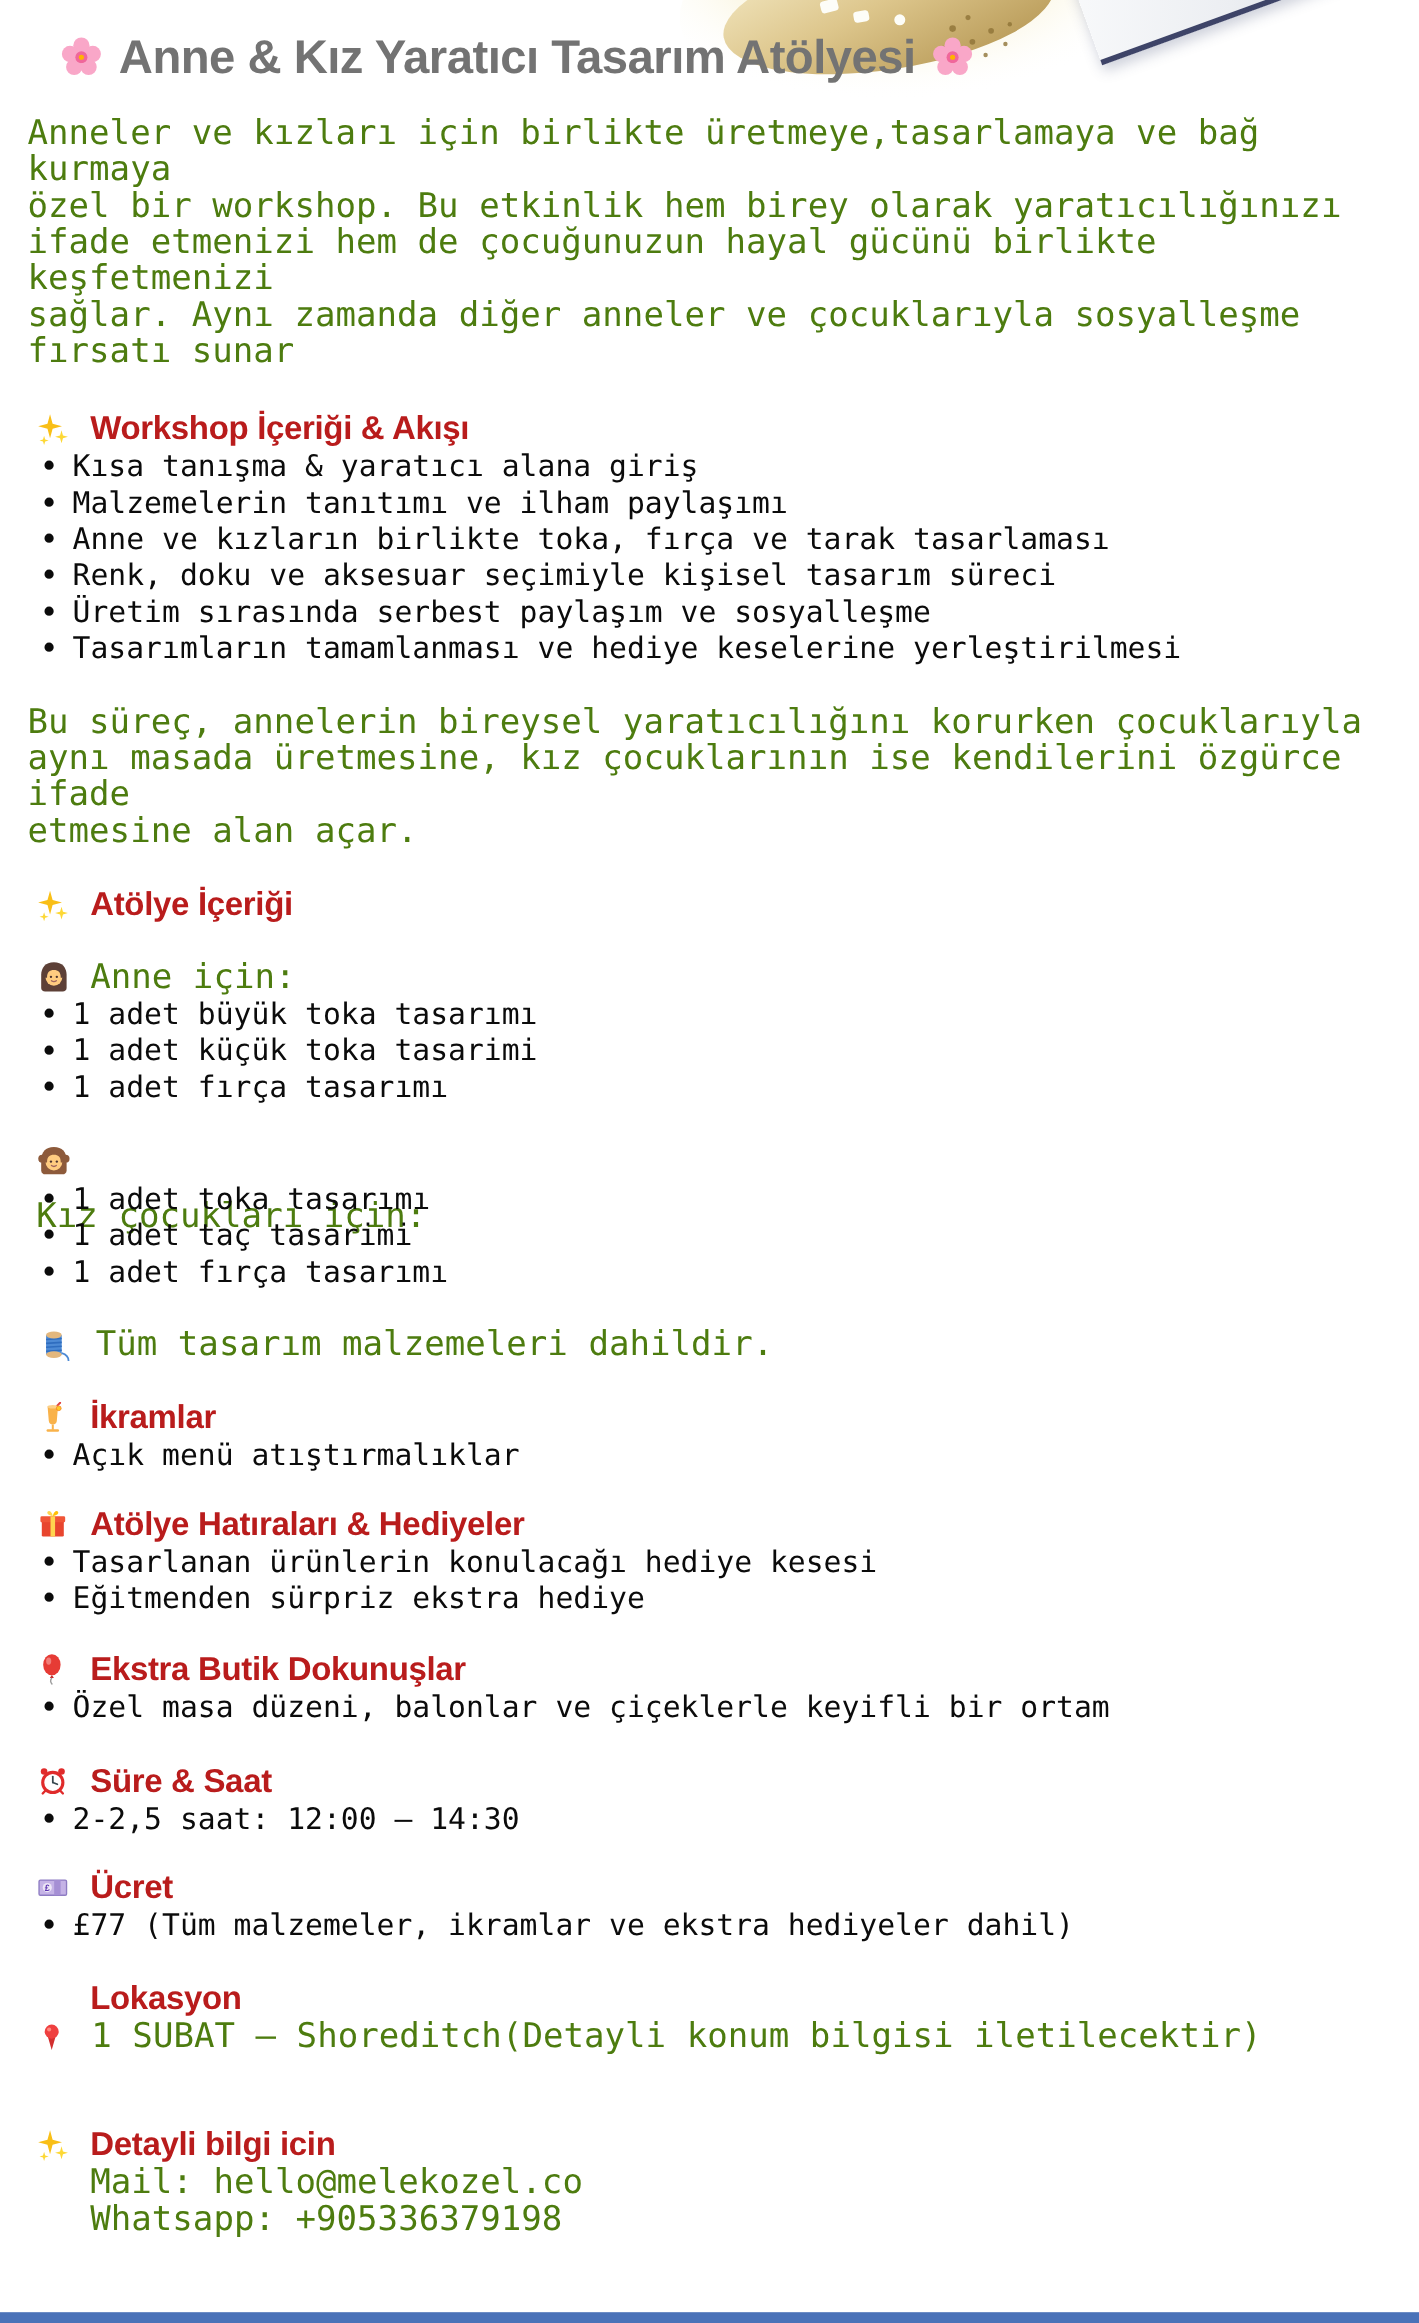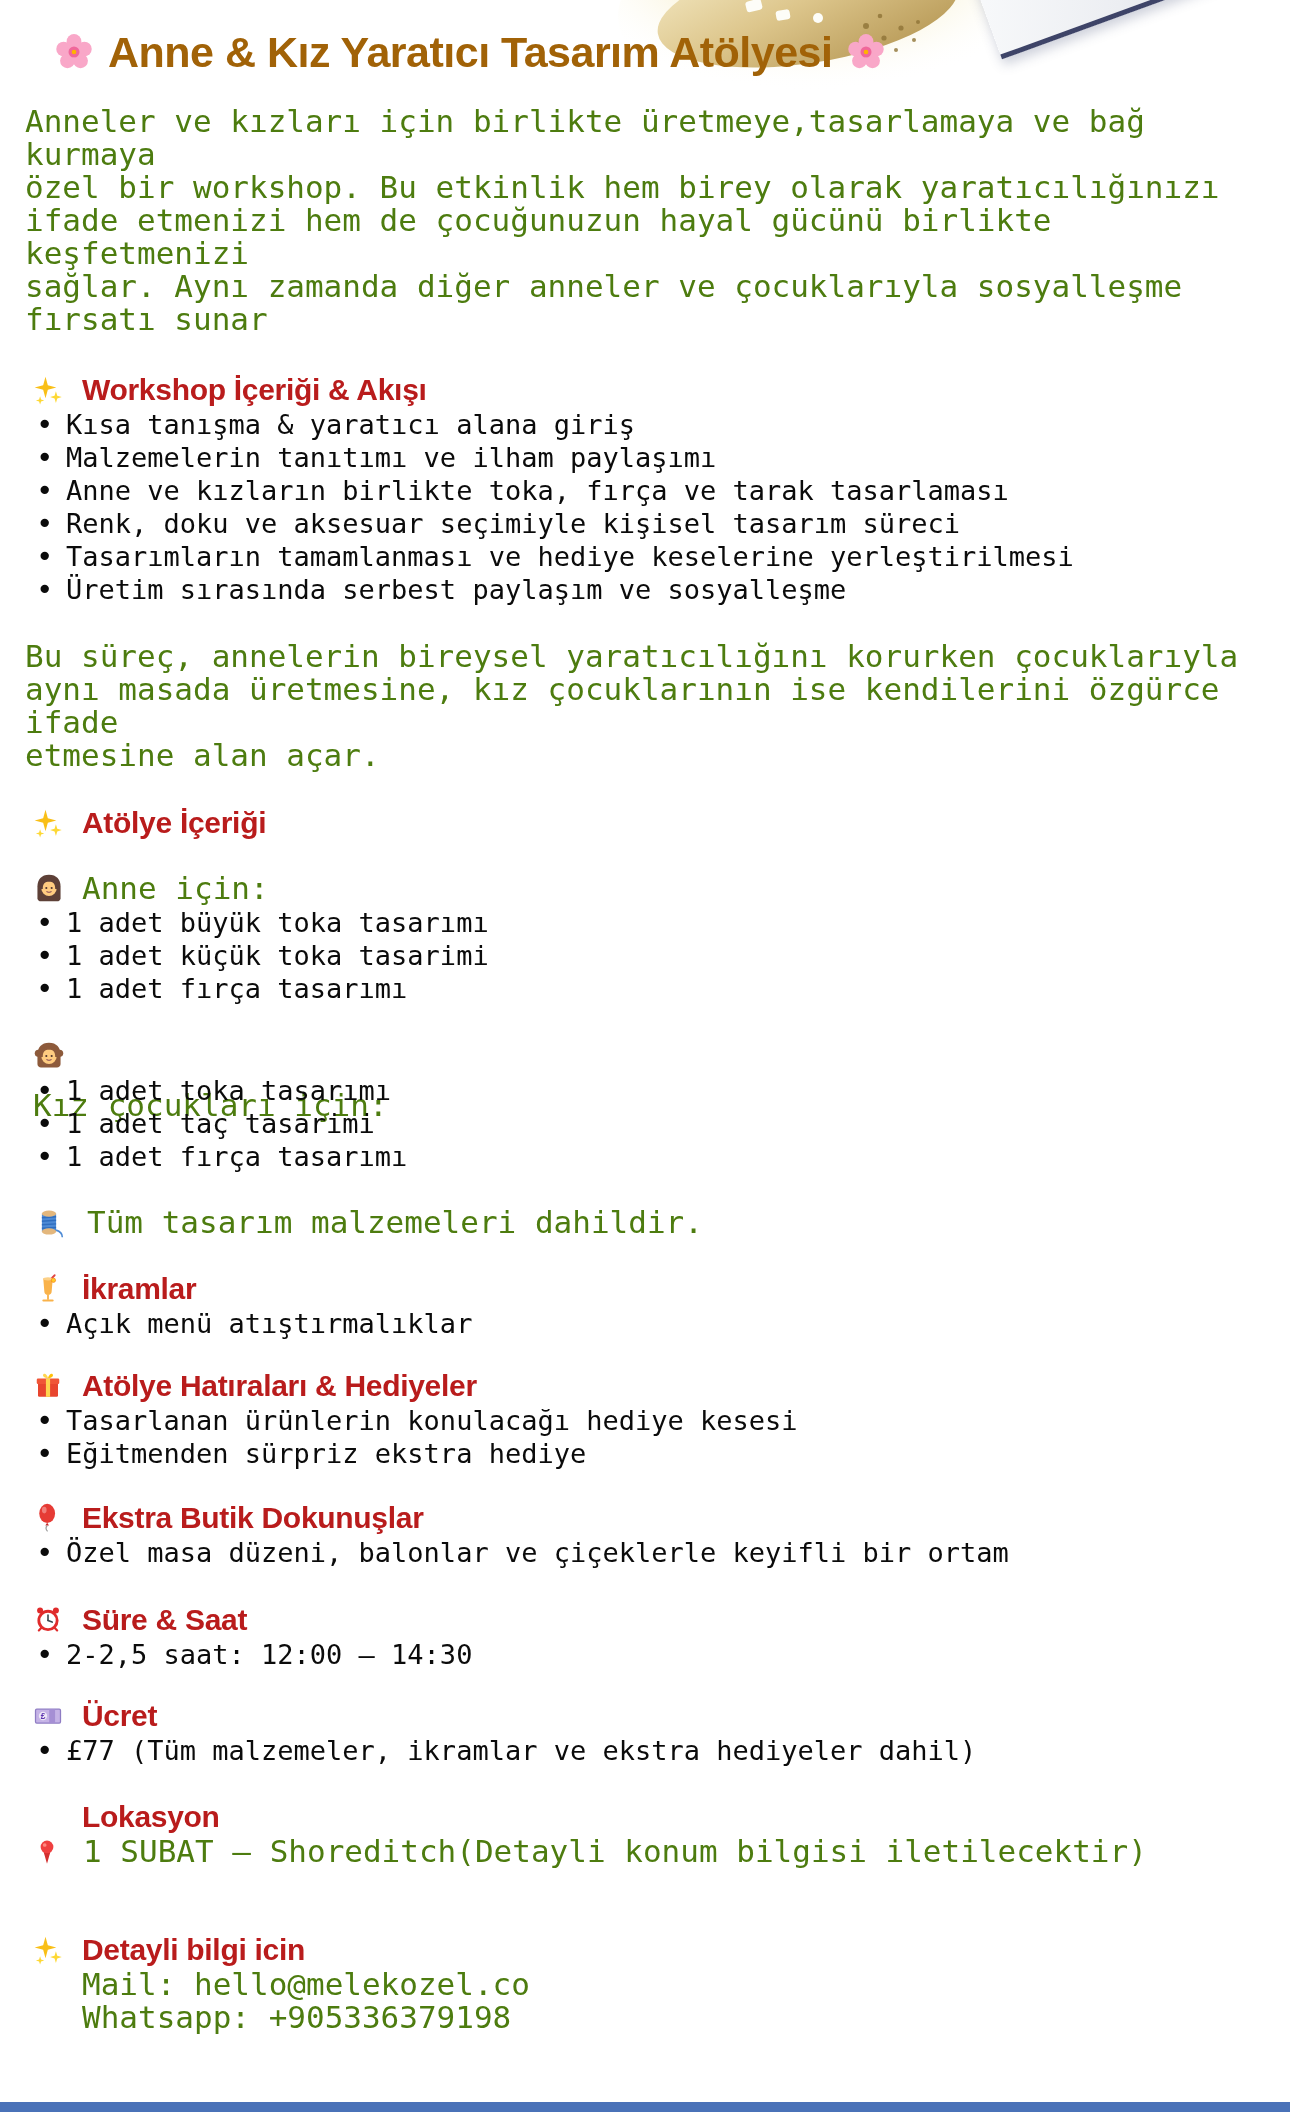--- a/index.html
+++ b/index.html
@@ -20,21 +20,21 @@
     box-shadow:0 6px 12px rgba(60,70,110,0.25);
   }
   .title-row {
     position:relative; z-index:2;
     margin:26px 0 0 55px; height:52px;
     display:flex; align-items:center; gap:15px;
   }
   h1 {
     font-family:"Liberation Sans", sans-serif;
     font-size:43px; font-weight:bold; letter-spacing:-0.5px;
-    color:#a16207; white-space:nowrap;
+    color:#737373; white-space:nowrap;
   }
   .ico { display:inline-block; flex:none; }
   .ico-38 { width:38px; height:38px; }
   .ico-30 { width:30px; height:30px; }
   .ico-32 { width:32px; height:32px; }
   .ico-28 { width:28px; height:28px; }
   .prewrap { white-space:pre-line; }
   .body-text { font-size:31px; line-height:33px; color:#4d7c0f; }
   .intro { margin:27px 0 0 25px; }
   .paragraph { margin:34px 0 0 25px; }
@@ -233,22 +233,22 @@
       <svg class="ico ico-30">
           <use href="#sym-sparkles" xlink:href="#sym-sparkles"></use>
         </svg>
       <h2 class="h2">Workshop İçeriği &amp; Akışı</h2>
     </div>
     <ul class="blist">
       <li>Kısa tanışma &amp; yaratıcı alana giriş</li>
       <li>Malzemelerin tanıtımı ve ilham paylaşımı</li>
       <li>Anne ve kızların birlikte toka, fırça ve tarak tasarlaması</li>
       <li>Renk, doku ve aksesuar seçimiyle kişisel tasarım süreci</li>
+      <li>Üretim sırasında serbest paylaşım ve sosyalleşme</li>
       <li>Tasarımların tamamlanması ve hediye keselerine yerleştirilmesi</li>
-      <li>Üretim sırasında serbest paylaşım ve sosyalleşme</li>
     </ul>
   </section>
 
   <p class="paragraph body-text prewrap">Bu süreç, annelerin bireysel yaratıcılığını korurken çocuklarıyla
 aynı masada üretmesine, kız çocuklarının ise kendilerini özgürce ifade
 etmesine alan açar.</p>
 
   <section class="sec" id="sec-content">
     <div class="sec-head">
       <svg class="ico ico-30">

